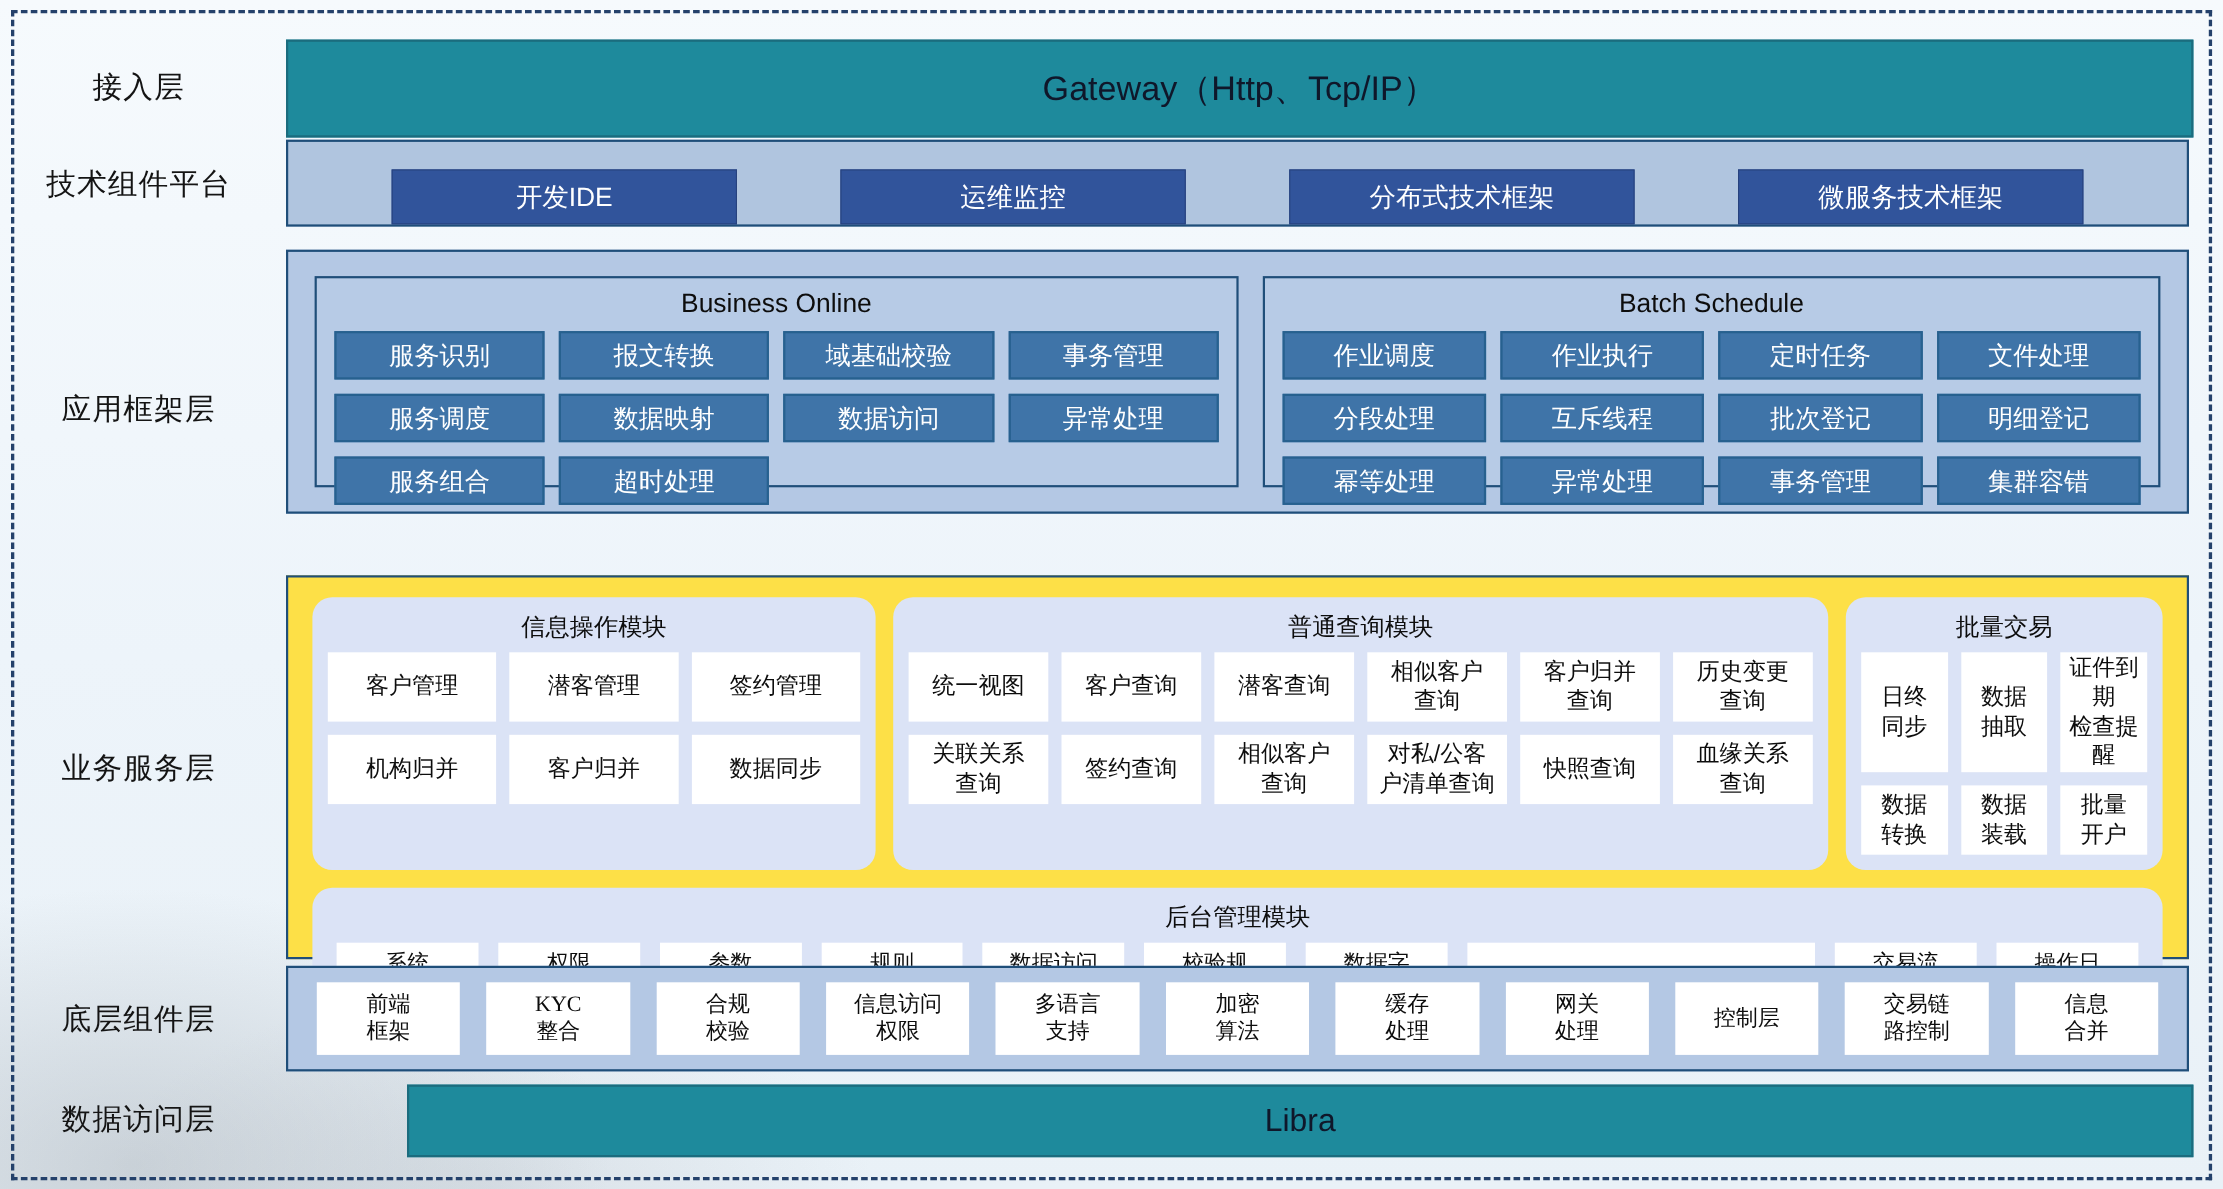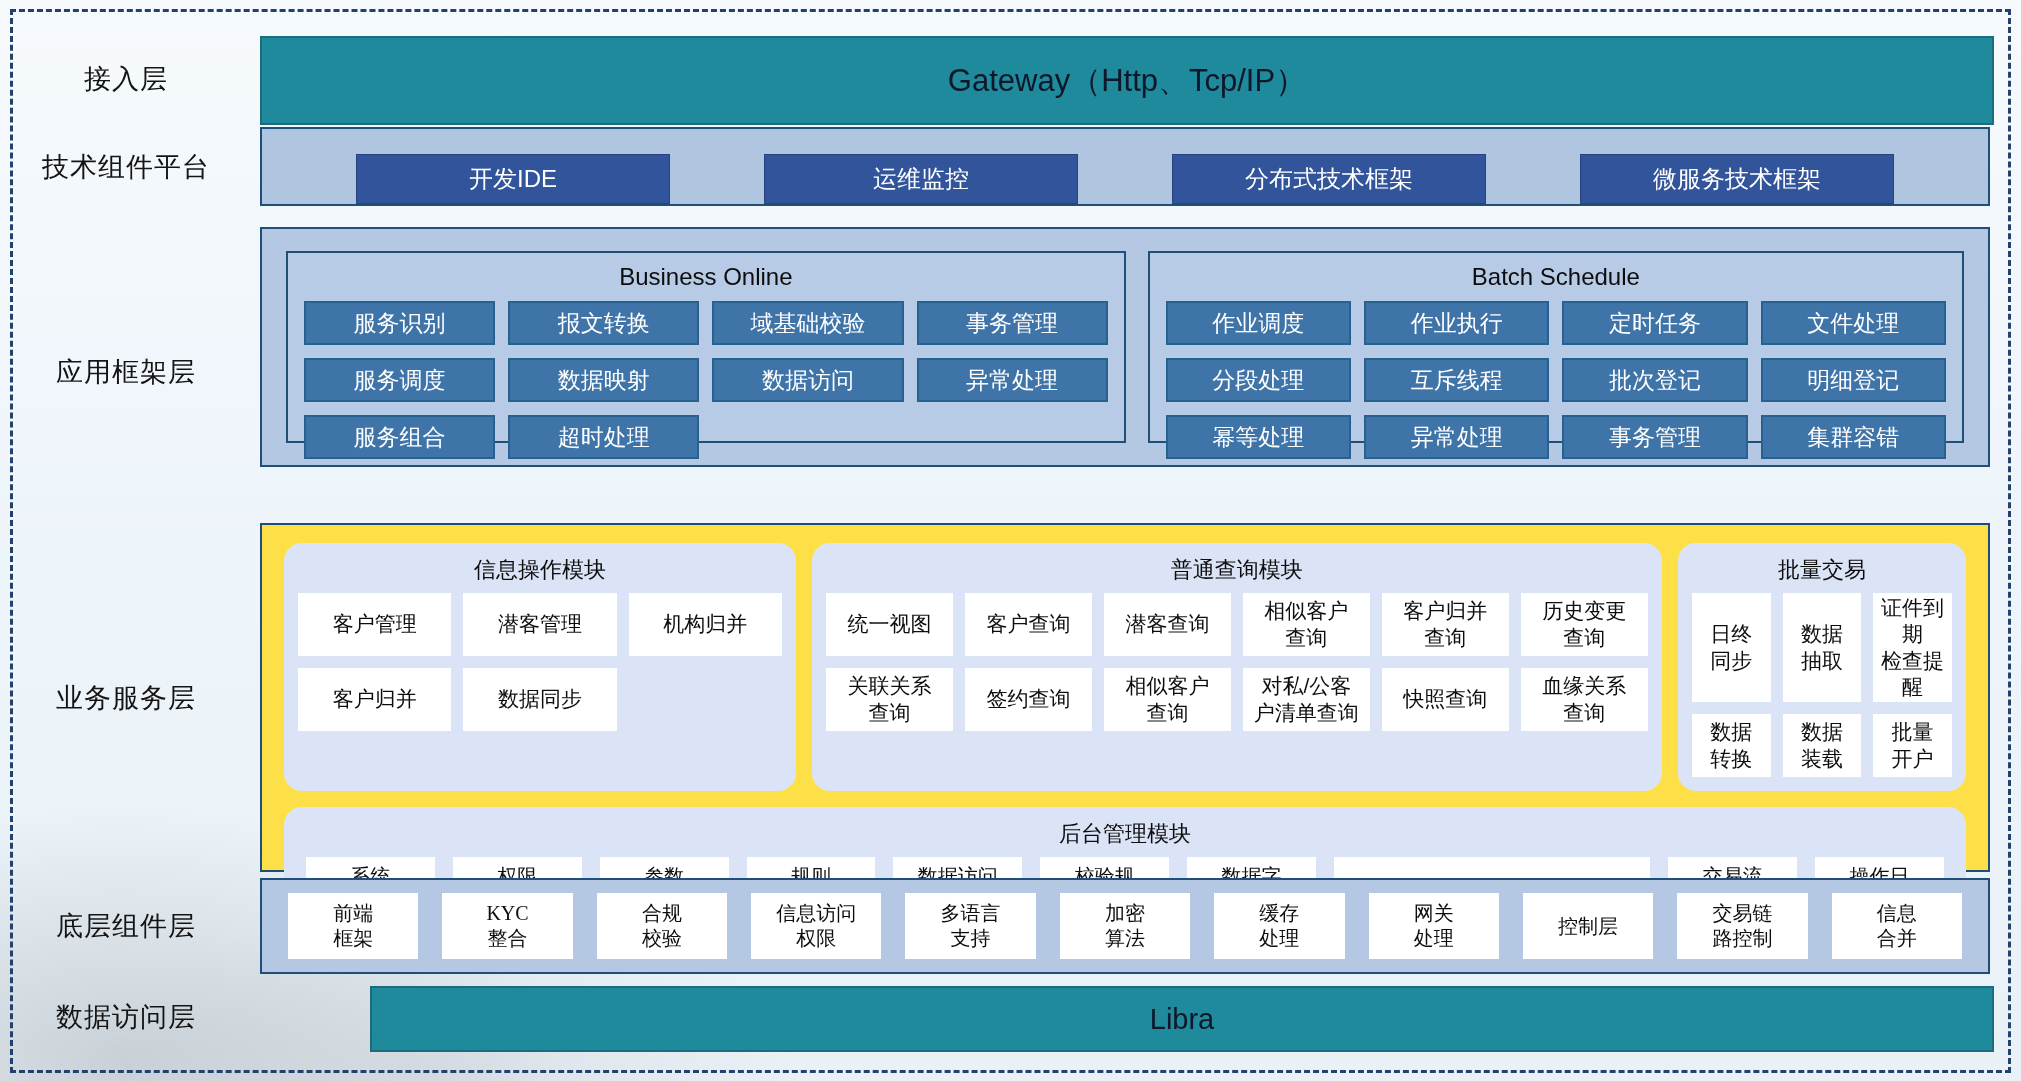--- a/index.html
+++ b/index.html
@@ -122,20 +122,21 @@
   </div>
 </div>
 
 <div class="bizsvc-panel">
   <div class="module-row">
     <div class="module info">
       <div class="module-title">信息操作模块</div>
       <div class="module-grid grid-3">
           <div class="mod-cell">客户管理</div>
           <div class="mod-cell">潜客管理</div>
+          <div class="mod-cell">签约管理</div>
           <div class="mod-cell">机构归并</div>
           <div class="mod-cell">客户归并</div>
           <div class="mod-cell">数据同步</div>
         </div>
     </div>
     <div class="module query">
       <div class="module-title">普通查询模块</div>
       <div class="module-grid grid-6">
           <div class="mod-cell">统一视图</div>
           <div class="mod-cell">客户查询</div>

